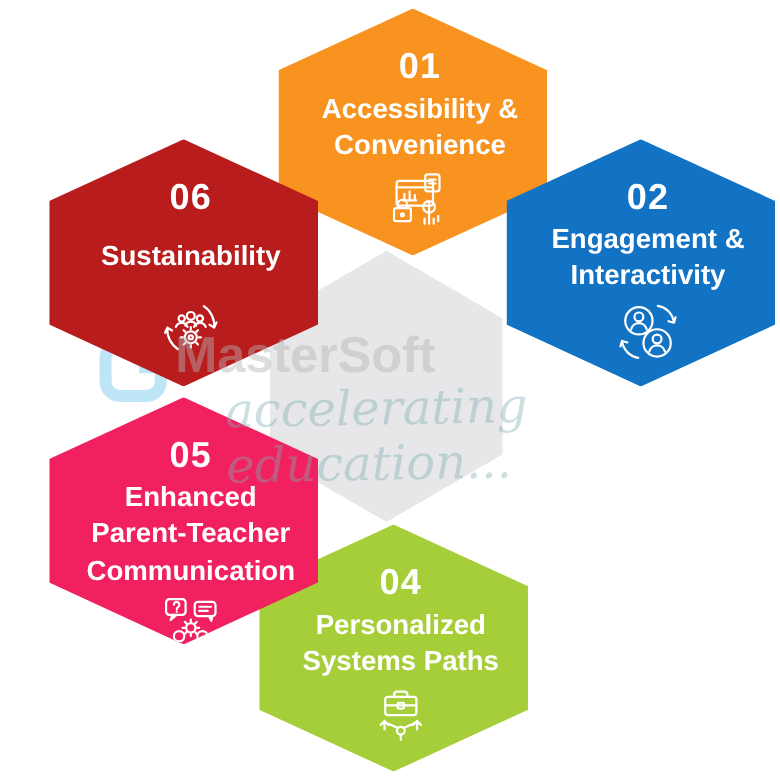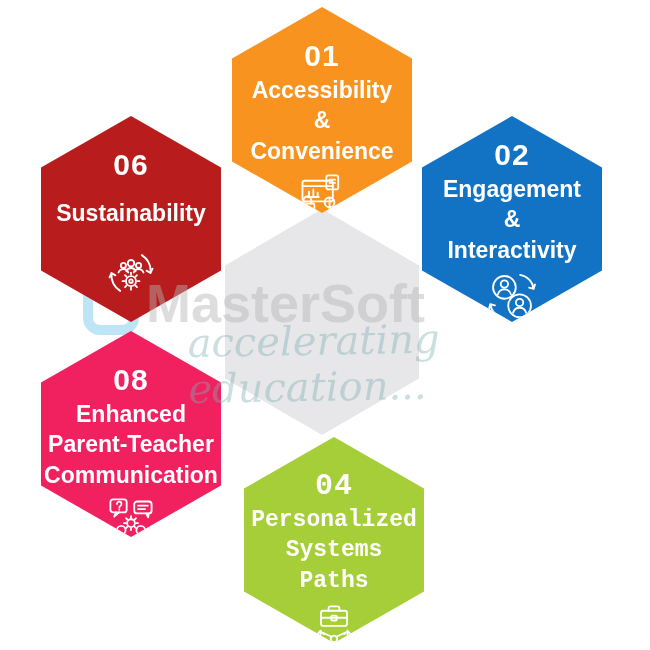--- a/index.html
+++ b/index.html
@@ -1,46 +1,46 @@
 <!DOCTYPE html>
 <html><head>
 <meta charset="utf-8">
 <style>
   html,body{margin:0;padding:0;background:#ffffff;width:650px;height:650px;overflow:hidden;
     font-family:"Liberation Sans","DejaVu Sans",sans-serif;}
   .stage{position:relative;width:650px;height:650px;background:#fff;}
 
-  .hex{position:absolute;width:180px;height:206px;
+  .hex{position:absolute;width:212px;height:206px;
     clip-path:polygon(50% 0%,100% 25%,100% 75%,50% 100%,0% 75%,0% 25%);
-    display:flex;flex-direction:column;align-items:center;z-index:3;}
+    display:flex;flex-direction:column;align-items:center;z-index:3;padding-left:12px;}
   .hex-content{width:100%;display:flex;flex-direction:column;align-items:center;padding-top:30px;box-sizing:border-box;}
   .hex-num{font-size:30px;font-weight:700;color:#fff;line-height:38px;height:38px;letter-spacing:1px;}
   .hex-title{min-height:58px;display:flex;align-items:center;justify-content:center;text-align:center;
     color:#fff;font-size:23px;font-weight:700;line-height:1.32;white-space:pre-line;padding:0 10px;}
   .hex-icon{height:52px;margin-top:5px;}
 
   .pos-1{left:232px;top:7px;}
-  .pos-2{left:422px;top:116px;justify-content:flex-end;}
+  .pos-2{left:422px;top:116px;}
   .pos-3{left:422px;top:331px;}
-  .pos-4{left:244px;top:437px;font-family:Liberation Mono, monospace;}
+  .pos-4{left:216px;top:437px;}
   .pos-5{left:41px;top:331px;}
   .pos-6{left:41px;top:116px;}
 
   .gray-hex{position:absolute;left:225px;top:209px;width:194px;height:226px;background:#e7e7e9;
     clip-path:polygon(50% 0%,100% 25%,100% 75%,50% 100%,0% 75%,0% 25%);z-index:1;}
 
   .center-wrap{position:absolute;left:232px;top:222px;width:180px;height:208px;z-index:5;
     filter:drop-shadow(0 5px 9px rgba(70,70,85,0.35));}
   .center-hex{width:100%;height:100%;background:#ffffff;
     clip-path:polygon(50% 0%,100% 25%,100% 75%,50% 100%,0% 75%,0% 25%);
     display:flex;align-items:center;justify-content:center;}
   .center-title{color:#1d1d1d;font-size:20px;font-weight:700;line-height:1.4;text-align:center;
     white-space:pre-line;}
 
-  .wm-brand{position:absolute;left:146px;top:272px;z-index:6;font-size:54px;font-weight:700;
+  .wm-brand{position:absolute;left:146px;top:272px;z-index:6;font-size:42px;font-weight:700;
     color:rgba(180,180,182,0.45);letter-spacing:0px;pointer-events:none;}
   .wm-tagline{position:absolute;left:188px;top:316px;z-index:6;font-size:40px;font-style:italic;
     font-family:"DejaVu Serif","Liberation Serif",serif;color:rgba(125,175,180,0.40);
     transform:rotate(-1deg);pointer-events:none;}
   .wm-logo{position:absolute;left:76px;top:268px;z-index:2;pointer-events:none;opacity:0.30;}
 
   svg.line-icon{display:block;}
 </style>
 </head>
 <body>
@@ -111,21 +111,21 @@
           <path d="M21.8 33 L14 29.5 M26.2 33 L34 29.5 M24 38 v4"></path>
           <path d="M11.5 34 v-6.5 M8.5 30.5 l3 -3 l3 3"></path>
           <path d="M36.5 34 v-6.5 M33.5 30.5 l3 -3 l3 3"></path>
         </svg>
       </div>
     </div>
   </div>
 
   <div class="hex pos-5" style="background-color: rgb(241, 32, 95);">
     <div class="hex-content">
-      <div class="hex-num">08</div>
+      <div class="hex-num">05</div>
       <div class="hex-title">Enhanced
 Parent-Teacher
 Communication</div>
       <div class="hex-icon">
         <svg class="line-icon" width="52" height="52" viewBox="0 0 48 48" fill="none" stroke="#fff" stroke-width="1.7" stroke-linecap="round" stroke-linejoin="round">
           <rect x="5" y="4" width="15" height="12" rx="2.5"></rect>
           <path d="M10 16 l-1.5 4 l4.5 -4"></path>
           <path d="M11 8.2 a2.1 2.1 0 1 1 3.3 1.7 q-1.1 .7 -1.1 1.8 M13.2 13.6 v0.01"></path>
           <rect x="27" y="6" width="16" height="11" rx="2.5"></rect>
           <path d="M30.5 9.8 H39.5 M30.5 13 H37"></path>

